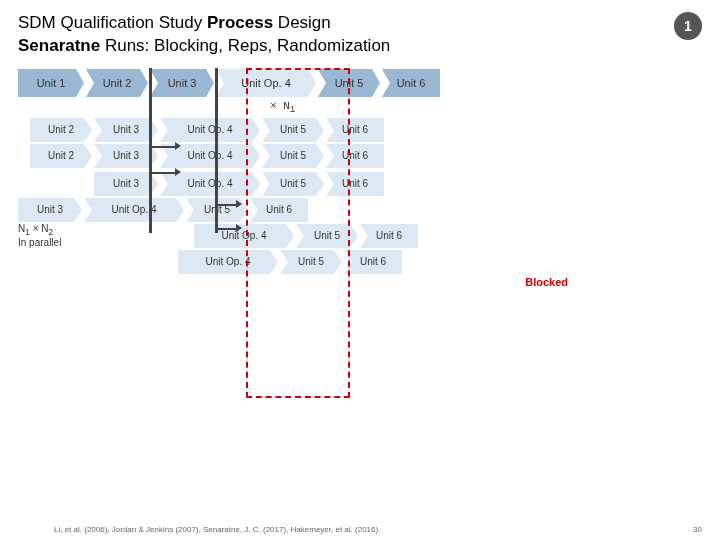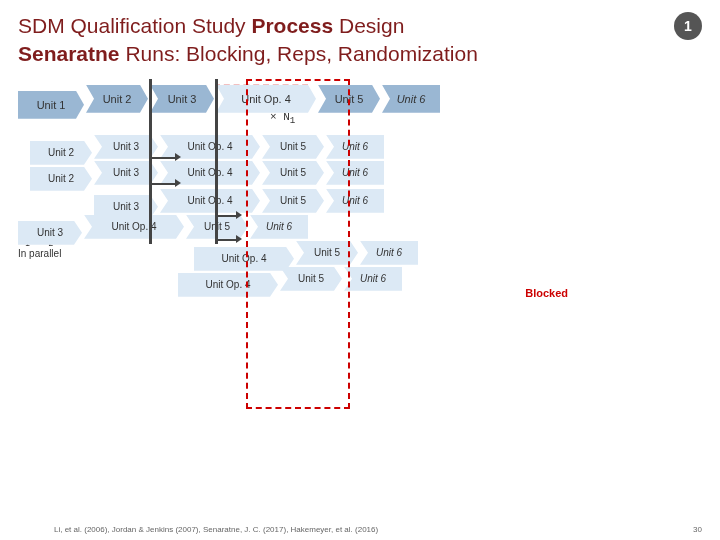--- a/index.html
+++ b/index.html
@@ -100,38 +100,36 @@
       justify-content: center;
       font-size: 10px;
       color: #333;
       position: relative;
       background: #c5d9ed;
     }
 
     
     .fc-first {
       clip-path: polygon(0 0, calc(100% - 8px) 0, 100% 50%, calc(100% - 8px) 100%, 0 100%);
-      margin-top: 12px;
     }
     .fc-mid {
       clip-path: polygon(0 0, calc(100% - 8px) 0, 100% 50%, calc(100% - 8px) 100%, 0 100%, 8px 50%);
     }
     .fc-last {
       clip-path: polygon(0 0, 100% 0, 100% 100%, 0 100%, 8px 50%);
-      font-style: italic;
     }
     .fc-light { background: #dce9f5; }
   </style>
 </head>
 <body>
 
 <div class="page">
 
   <div class="header">
-    <div style="font-size:21px;color:#7f1d1d;line-height:1.35;max-width:650px;">
+    <div style="font-size:17px;color:#000000;line-height:1.35;max-width:650px;">
       <span>SDM Qualification Study <strong>Process</strong> Design<br><strong>Senaratne</strong> Runs: Blocking, Reps, Randomization</span>
     </div>
     <div class="slide-number">1</div>
   </div>
 
 
   <div class="diagram" style="position:relative;">
 
     <div class="flow-row" style="grid-template-columns: 66px 62px 64px 100px 62px 58px; height:30px;">
       <div class="flow-cell fc-first" style="height:28px; font-size:11px; background:#9ab7d3;">Unit 1</div>

